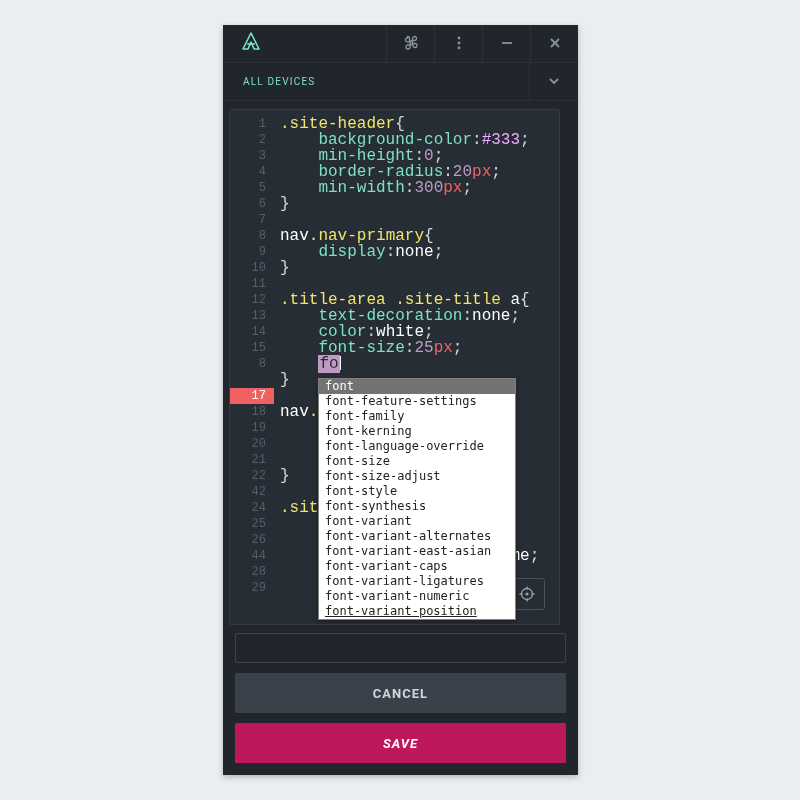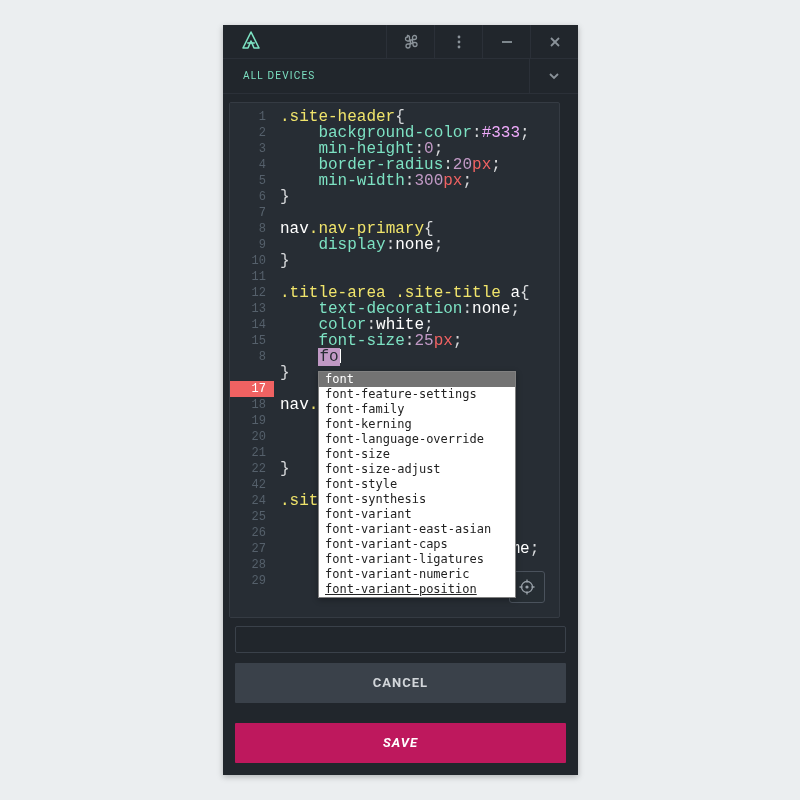--- a/index.html
+++ b/index.html
@@ -213,21 +213,21 @@
     justify-content:center;
     font-size:13px;
     font-weight:700;
     letter-spacing:1px;
     cursor:pointer;
     border-radius:1px;
   }
   .btn-cancel {
     background:#3a414a;
     color:#d2d6da;
-    margin-bottom:20px;
+    margin-bottom:10px;
   }
   .btn-save {
     background:#be185d;
     color:#ffffff;
     font-style:italic;
   }
 </style>
 </head>
 <body>
 
@@ -299,37 +299,38 @@
           <div class="hl">17</div>
           <div>18</div>
           <div>19</div>
           <div>20</div>
           <div>21</div>
           <div>22</div>
           <div>42</div>
           <div>24</div>
           <div>25</div>
           <div>26</div>
-          <div>27</div>
+          <div>44</div>
           <div>28</div>
           <div>29</div>
         </div>
       <div class="code" id="codeArea"><div class="line"><span class="tok-sel">.site-header</span><span class="tok-brace">{</span></div><div class="line"><span>    </span><span class="tok-prop">background-color</span><span class="tok-punc">:</span><span class="tok-hex">#333</span><span class="tok-punc">;</span></div><div class="line"><span>    </span><span class="tok-prop">min-height</span><span class="tok-punc">:</span><span class="tok-num">0</span><span class="tok-punc">;</span></div><div class="line"><span>    </span><span class="tok-prop">border-radius</span><span class="tok-punc">:</span><span class="tok-num">20</span><span class="tok-unit">px</span><span class="tok-punc">;</span></div><div class="line"><span>    </span><span class="tok-prop">min-width</span><span class="tok-punc">:</span><span class="tok-num">300</span><span class="tok-unit">px</span><span class="tok-punc">;</span></div><div class="line"><span class="tok-brace">}</span></div><div class="line"></div><div class="line"><span class="tok-kw">nav</span><span class="tok-sel">.nav-primary</span><span class="tok-brace">{</span></div><div class="line"><span>    </span><span class="tok-prop">display</span><span class="tok-punc">:</span><span class="tok-kw">none</span><span class="tok-punc">;</span></div><div class="line"><span class="tok-brace">}</span></div><div class="line"></div><div class="line"><span class="tok-sel">.title-area </span><span class="tok-sel">.site-title </span><span class="tok-kw">a</span><span class="tok-brace">{</span></div><div class="line"><span>    </span><span class="tok-prop">text-decoration</span><span class="tok-punc">:</span><span class="tok-kw">none</span><span class="tok-punc">;</span></div><div class="line"><span>    </span><span class="tok-prop">color</span><span class="tok-punc">:</span><span class="tok-kw">white</span><span class="tok-punc">;</span></div><div class="line"><span>    </span><span class="tok-prop">font-size</span><span class="tok-punc">:</span><span class="tok-num">25</span><span class="tok-unit">px</span><span class="tok-punc">;</span></div><div class="line"><span>    </span><span class="partial-prop">fo</span><span class="typing-caret"></span></div><div class="line"><span class="tok-brace">}</span></div><div class="line"></div><div class="line"><span class="tok-kw">nav</span><span class="tok-sel">.</span></div><div class="line"></div><div class="line"></div><div class="line"><span>                      </span><span class="tok-num">0</span><span class="tok-punc">;</span></div><div class="line"><span class="tok-brace">}</span></div><div class="line"></div><div class="line"><span class="tok-sel">.sit</span></div><div class="line"></div><div class="line"></div><div class="line"><span>                       </span><span class="tok-punc">i</span><span class="tok-kw">me</span><span class="tok-punc">;</span></div><div class="line"></div></div>
 
       <div class="acp" id="acp">
           <div class="acp-item sel">font</div>
           <div class="acp-item">font-feature-settings</div>
           <div class="acp-item">font-family</div>
           <div class="acp-item">font-kerning</div>
           <div class="acp-item">font-language-override</div>
           <div class="acp-item">font-size</div>
           <div class="acp-item">font-size-adjust</div>
           <div class="acp-item">font-style</div>
           <div class="acp-item">font-synthesis</div>
           <div class="acp-item">font-variant</div>
+          <div class="acp-item">font-variant-alternates</div>
           <div class="acp-item">font-variant-east-asian</div>
           <div class="acp-item">font-variant-caps</div>
           <div class="acp-item">font-variant-ligatures</div>
           <div class="acp-item">font-variant-numeric</div>
           <div class="acp-item">font-variant-position</div>
         </div>
 
       <div class="target-btn">
         <svg width="16" height="16" viewBox="0 0 16 16">
           <circle cx="8" cy="8" r="5.5" fill="none" stroke="currentColor" stroke-width="1.3"></circle>

